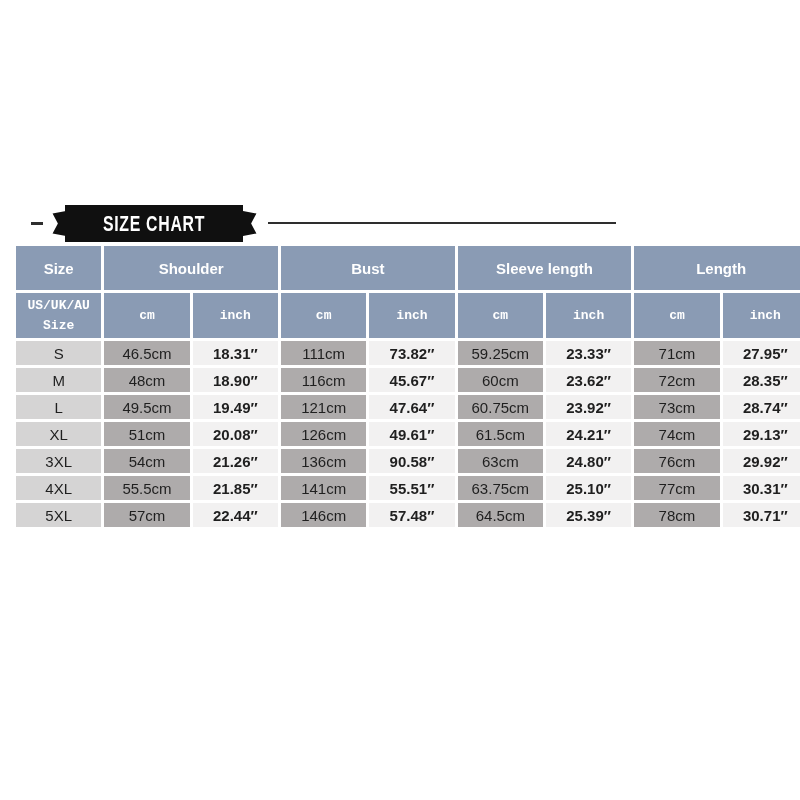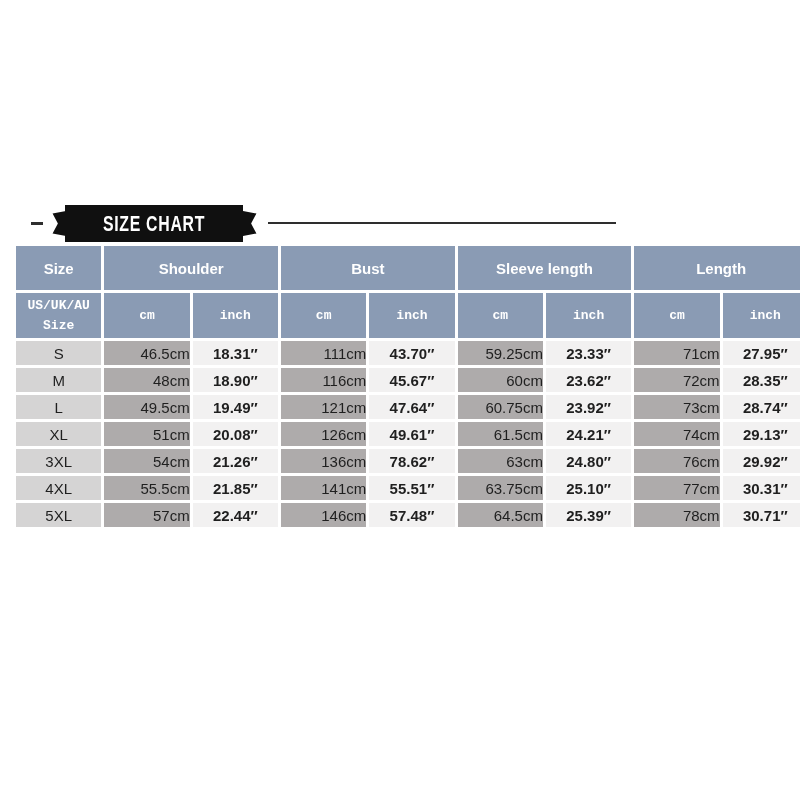--- a/index.html
+++ b/index.html
@@ -40,21 +40,21 @@
     background:var(--header-blue);color:#ffffff;
     font-size:15px;font-weight:700;height:44px;
   }
   th.unit{
     background:var(--header-blue);color:#ffffff;
     font-family:"Liberation Mono", monospace;font-size:13px;font-weight:700;height:45px;
   }
   th.us{white-space:pre-line;line-height:1.5;}
   td{height:24px;font-size:15px;color:#1f1f1f;}
   td.size{background:var(--size-cell-gray);}
-  td.cm{background:var(--cm-cell-gray);text-align:right;}
+  td.cm{background:var(--cm-cell-gray);}
   td.inch{background:var(--inch-cell-light);font-weight:bold;}
 </style>
 </head>
 <body>
 
 <div class="banner">
   <span class="dash"></span>
   <span class="tail tail-left"></span>
   <div class="ribbon-main">
     <span class="ribbon-text">SIZE CHART</span>
@@ -95,21 +95,21 @@
       <th class="unit">cm</th>
       <th class="unit">inch</th>
     </tr>
   </thead>
   <tbody>
       <tr>
         <td class="size">S</td>
         <td class="cm">46.5cm</td>
         <td class="inch">18.31″</td>
         <td class="cm">111cm</td>
-        <td class="inch">43.70″</td>
+        <td class="inch">73.82″</td>
         <td class="cm">59.25cm</td>
         <td class="inch">23.33″</td>
         <td class="cm">71cm</td>
         <td class="inch">27.95″</td>
       </tr>
       <tr>
         <td class="size">M</td>
         <td class="cm">48cm</td>
         <td class="inch">18.90″</td>
         <td class="cm">116cm</td>
@@ -139,21 +139,21 @@
         <td class="cm">61.5cm</td>
         <td class="inch">24.21″</td>
         <td class="cm">74cm</td>
         <td class="inch">29.13″</td>
       </tr>
       <tr>
         <td class="size">3XL</td>
         <td class="cm">54cm</td>
         <td class="inch">21.26″</td>
         <td class="cm">136cm</td>
-        <td class="inch">78.62″</td>
+        <td class="inch">90.58″</td>
         <td class="cm">63cm</td>
         <td class="inch">24.80″</td>
         <td class="cm">76cm</td>
         <td class="inch">29.92″</td>
       </tr>
       <tr>
         <td class="size">4XL</td>
         <td class="cm">55.5cm</td>
         <td class="inch">21.85″</td>
         <td class="cm">141cm</td>

